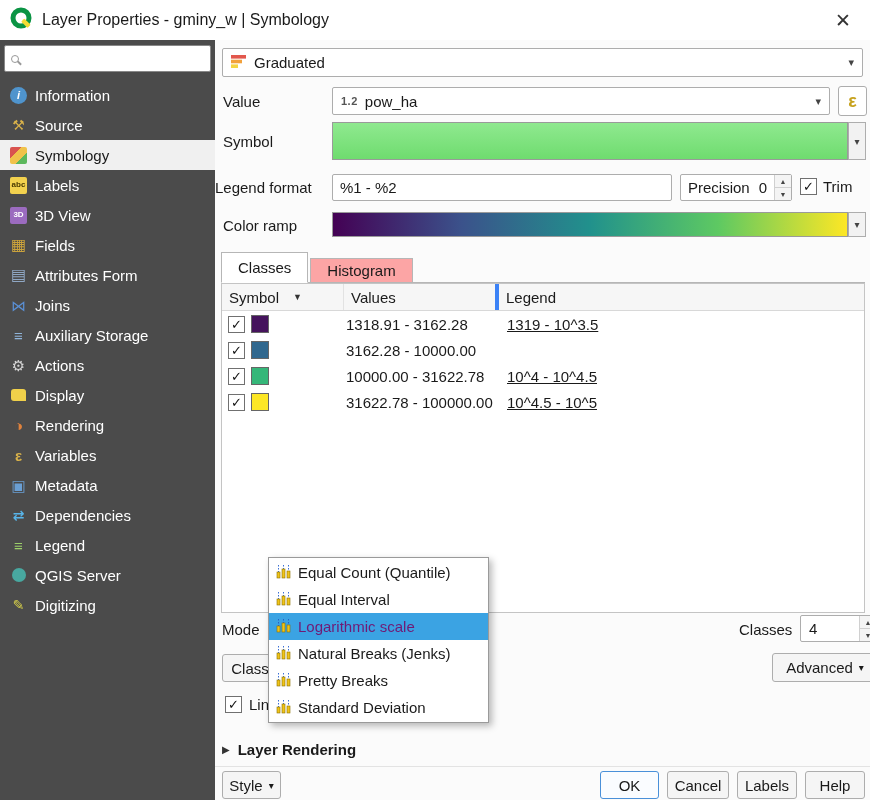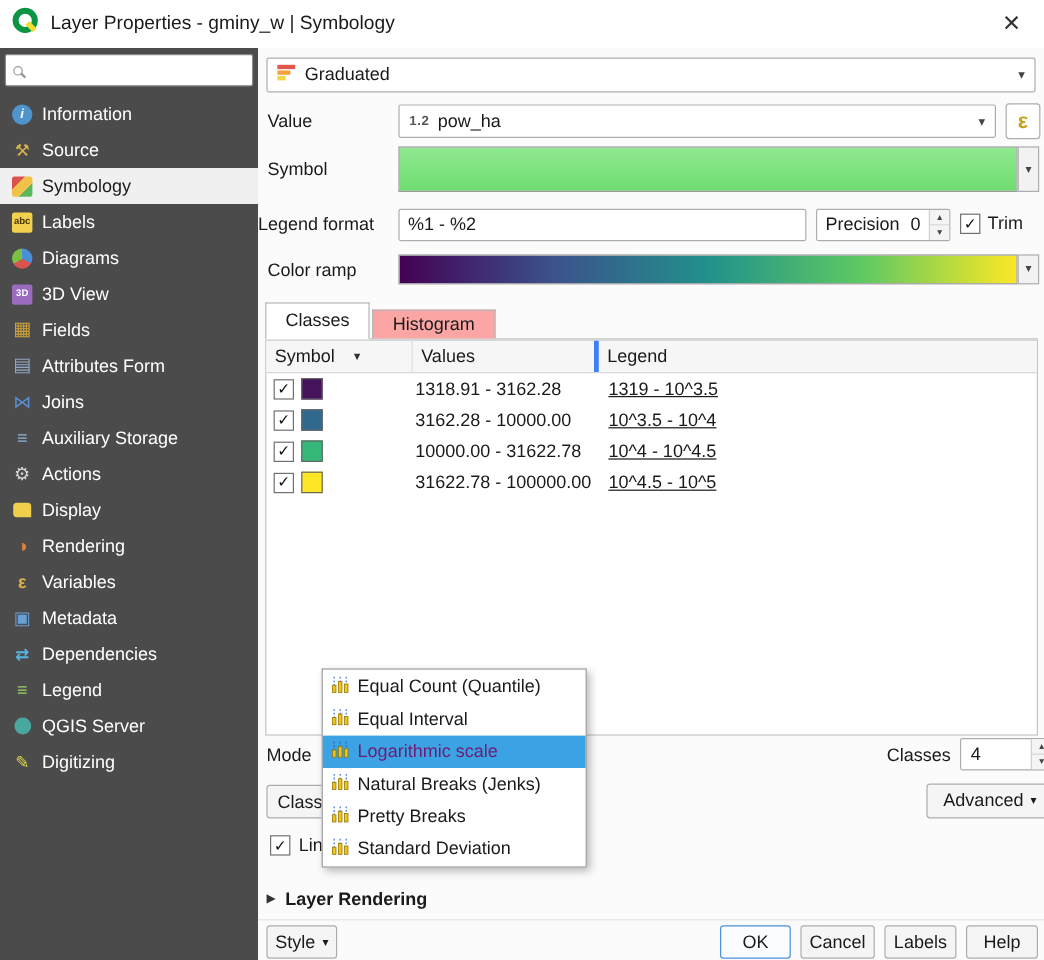--- a/index.html
+++ b/index.html
@@ -139,24 +139,20 @@
   </div>
   <div class="nav-item selected">
     <span class="ic ic-symbology"></span>
     <span>Symbology</span>
   </div>
   <div class="nav-item">
     <span class="ic ic-labels">abc</span>
     <span>Labels</span>
   </div>
   <div class="nav-item">
-    <span class="ic ic-diagrams"></span>
-    <span>Diagrams</span>
-  </div>
-  <div class="nav-item">
     <span class="ic ic-3d">3D</span>
     <span>3D View</span>
   </div>
   <div class="nav-item">
     <span class="ic ic-fields">▦</span>
     <span>Fields</span>
   </div>
   <div class="nav-item">
     <span class="ic ic-attrform">▤</span>
     <span>Attributes Form</span>
@@ -287,21 +283,20 @@
       </div>
       <div class="tc2">1318.91 - 3162.28</div>
       <div class="tc3">1319 - 10^3.5</div>
     </div>
     <div class="trow">
       <div class="tc1">
         <span class="cb">✓</span>
         <span class="swatch" style="background: rgb(49, 104, 142);"></span>
       </div>
       <div class="tc2">3162.28 - 10000.00</div>
-      <div class="tc3">10^3.5 - 10^4</div>
     </div>
     <div class="trow">
       <div class="tc1">
         <span class="cb">✓</span>
         <span class="swatch" style="background: rgb(53, 183, 121);"></span>
       </div>
       <div class="tc2">10000.00 - 31622.78</div>
       <div class="tc3">10^4 - 10^4.5</div>
     </div>
     <div class="trow">

